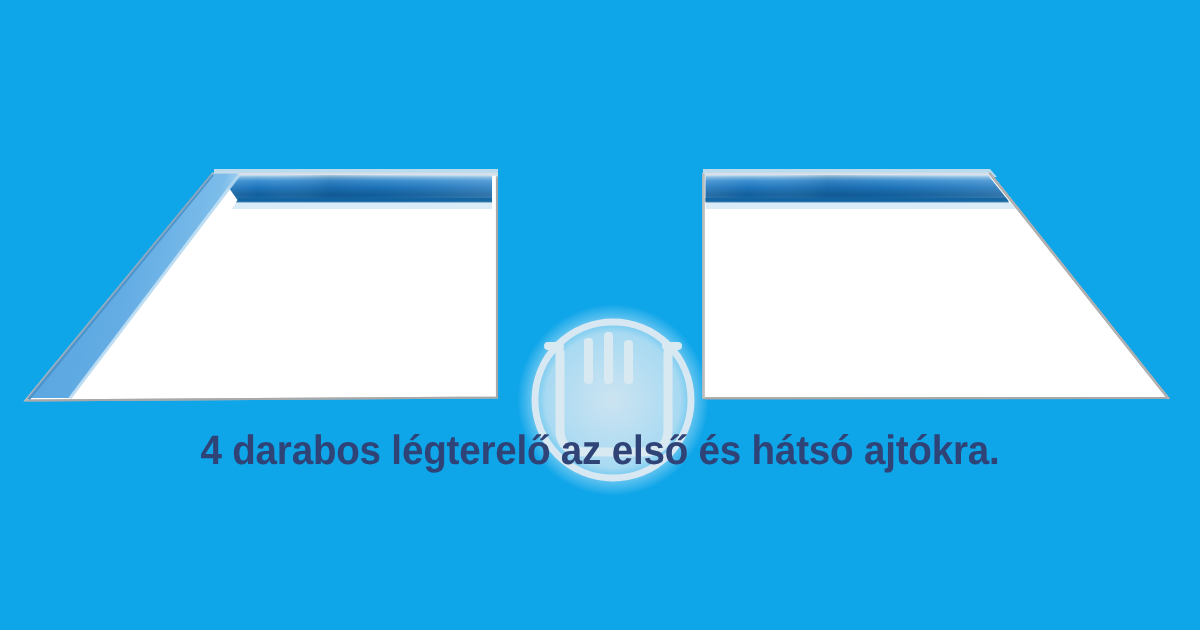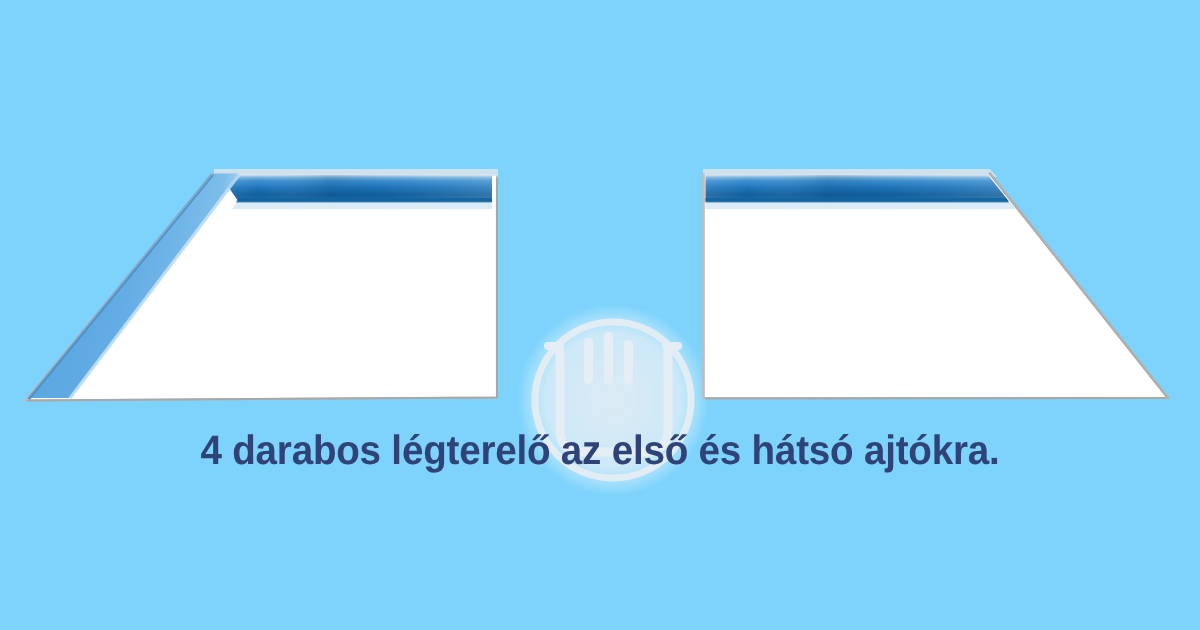--- a/index.html
+++ b/index.html
@@ -4,21 +4,21 @@
 <style>
   html, body {
     margin: 0;
     padding: 0;
     background: #ffffff;
   }
   #canvas {
     position: relative;
     width: 1200px;
     height: 630px;
-    background: #7dd3fc;
+    background: #0ea5e9;
     overflow: hidden;
     font-family: "Liberation Sans", "DejaVu Sans", sans-serif;
   }
   #figure-svg {
     position: absolute;
     left: 0;
     top: 0;
     width: 1200px;
     height: 630px;
     display: block;

